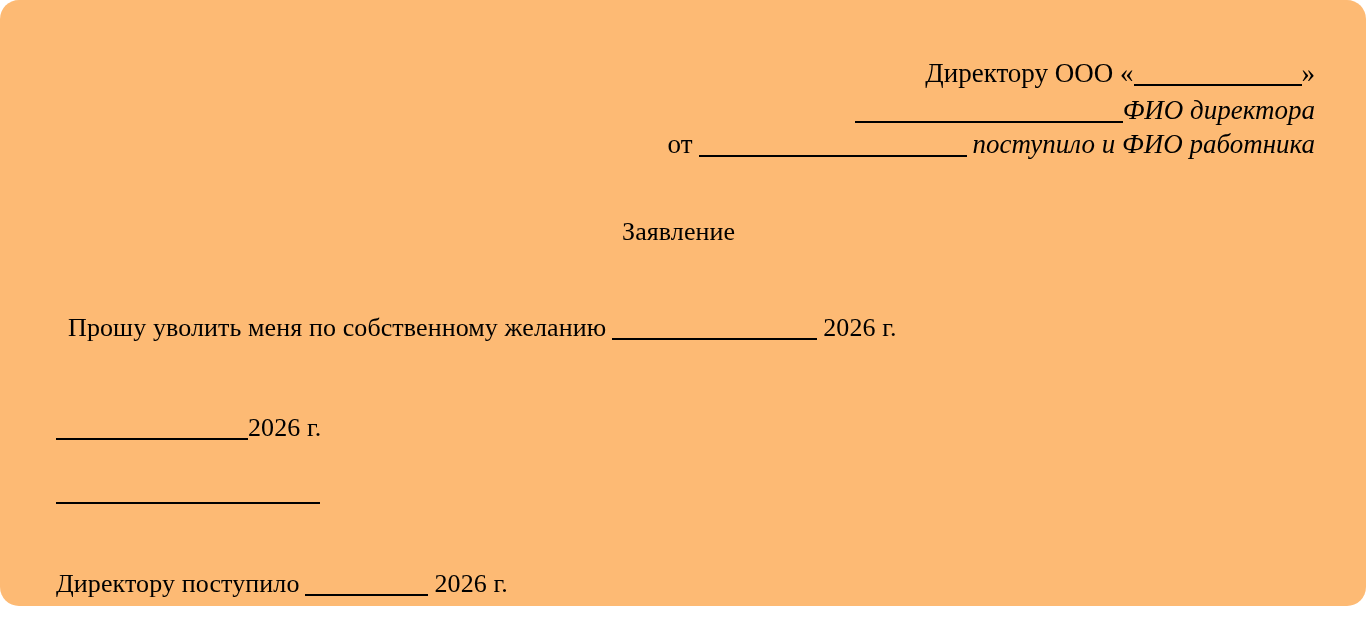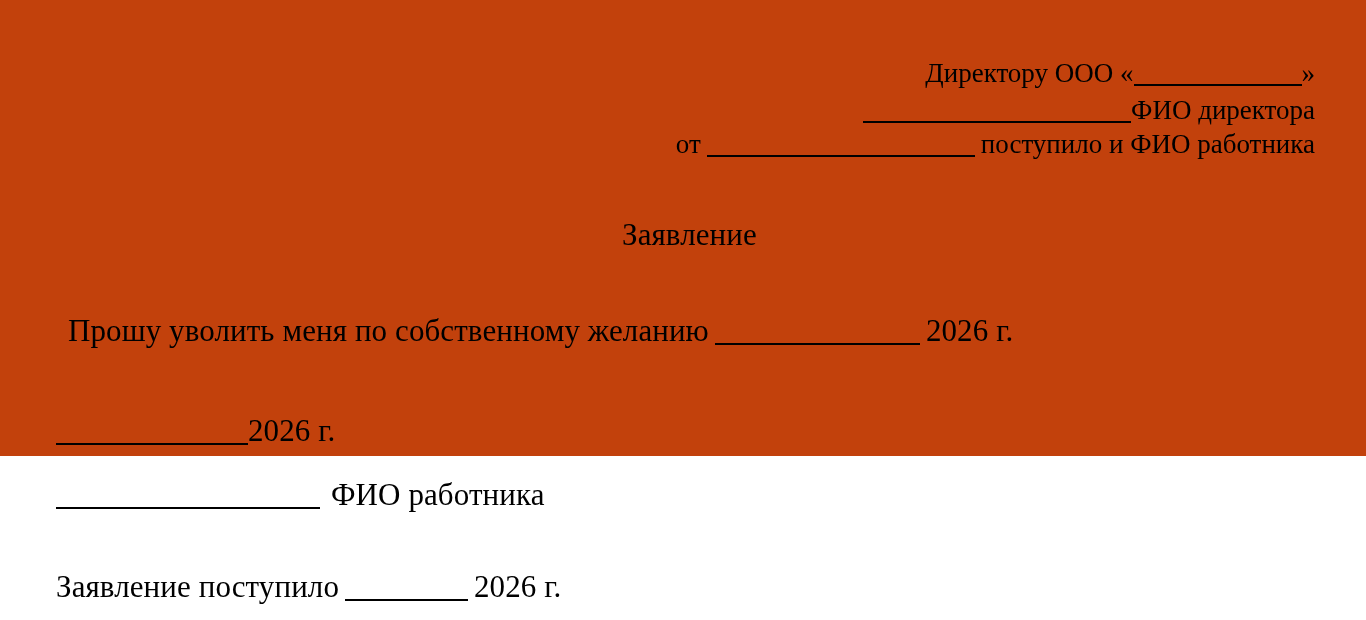--- a/index.html
+++ b/index.html
@@ -11,47 +11,49 @@
     height: 620px;
     background: #ffffff;
     font-family: "Liberation Serif", "DejaVu Serif", serif;
     color: #000000;
     overflow: hidden;
     position: relative;
   }
   .page {
     position: relative;
     width: 1366px;
-    height: 456px;
-    background: #c2410c;
+    height: 606px;
+    background: #fdba74;
+    border-radius: 19px;
   }
 
   
   .row {
     position: absolute;
     white-space: nowrap;
-    font-size: 31px;
+    font-size: 26px;
     line-height: 1.0;
     letter-spacing: 0.1px;
   }
 
   
   .hdr {
     position: absolute;
     right: 51px;
     white-space: nowrap;
     font-size: 27px;
     line-height: 1.0;
     text-align: right;
   }
   .hdr-line1 { top: 56px; }
   .hdr-line2 { top: 93px; }
   .hdr-line3 { top: 127px; }
 
   .ital {
+    font-style: italic;
   }
 
   
   .blank {
     display: inline-block;
     border-bottom: 2px solid #000000;
     vertical-align: baseline;
     height: 1.02em;
     margin-bottom: -0.12em;
   }
@@ -94,20 +96,20 @@
 
   <div class="row req-row">
     <span>Прошу уволить меня по собственному желанию</span><span class="gap-sm"></span><span class="blank b-req"></span><span class="gap-sm"></span><span>2026 г.</span>
   </div>
 
   <div class="row date-row">
     <span class="blank b-date"></span><span>2026 г.</span>
   </div>
 
   <div class="row name-row">
-    <span class="blank b-name"></span><span class="gap-md"></span><span class="ital">ФИО работника</span>
+    <span class="blank b-name"></span><span class="gap-md"></span>
   </div>
 
   <div class="row recv-row">
-    <span>Заявление поступило</span><span class="gap-sm"></span><span class="blank b-recv"></span><span class="gap-sm"></span><span>2026 г.</span>
+    <span>Директору поступило</span><span class="gap-sm"></span><span class="blank b-recv"></span><span class="gap-sm"></span><span>2026 г.</span>
   </div>
 
 </div>
 
 </body></html>

